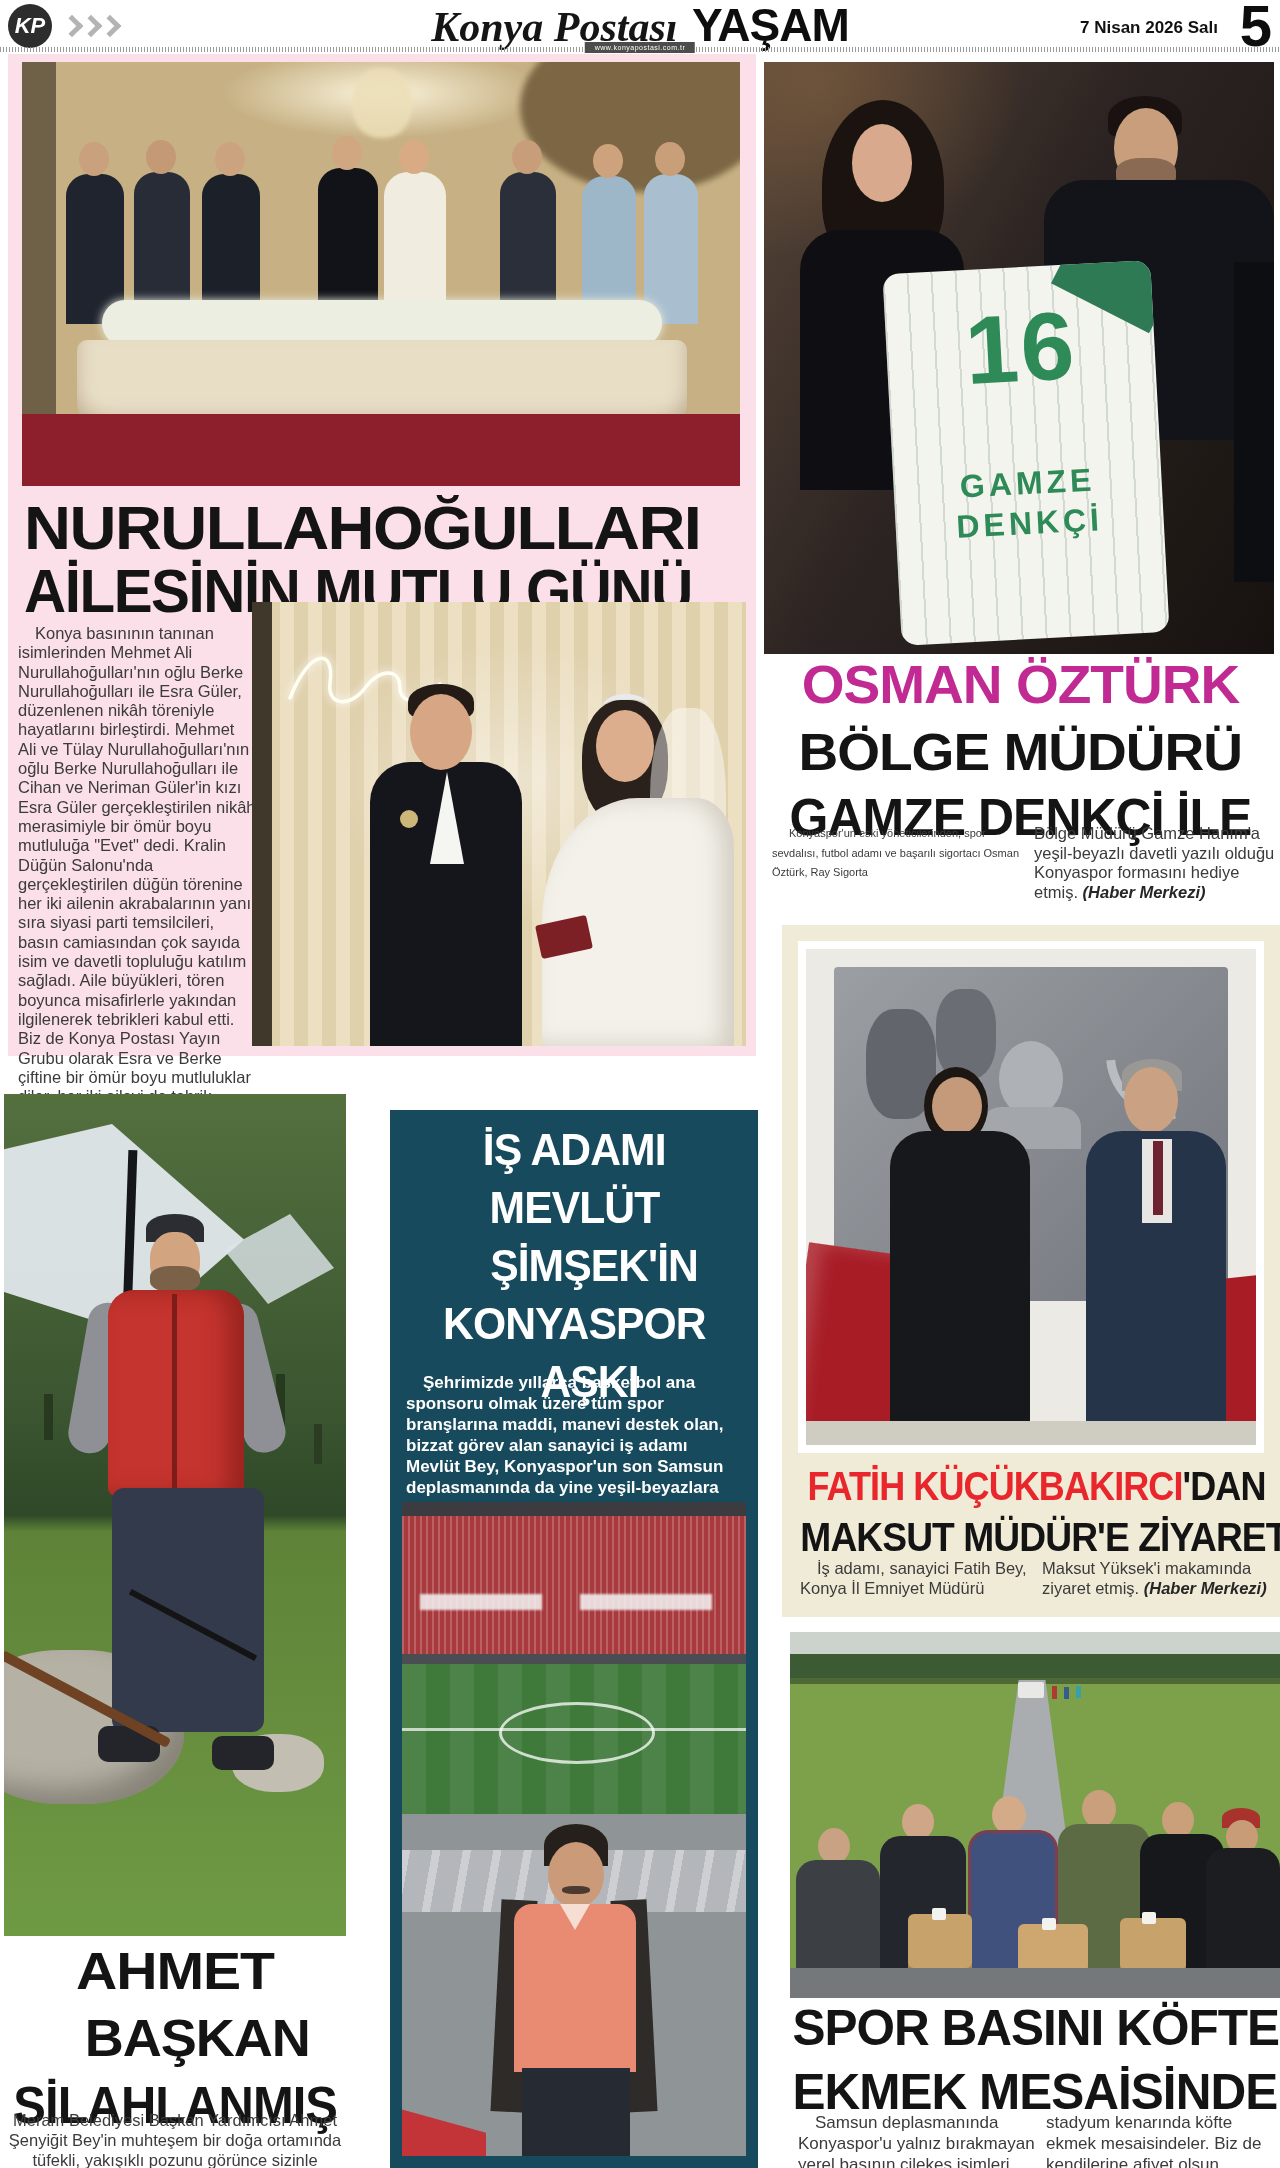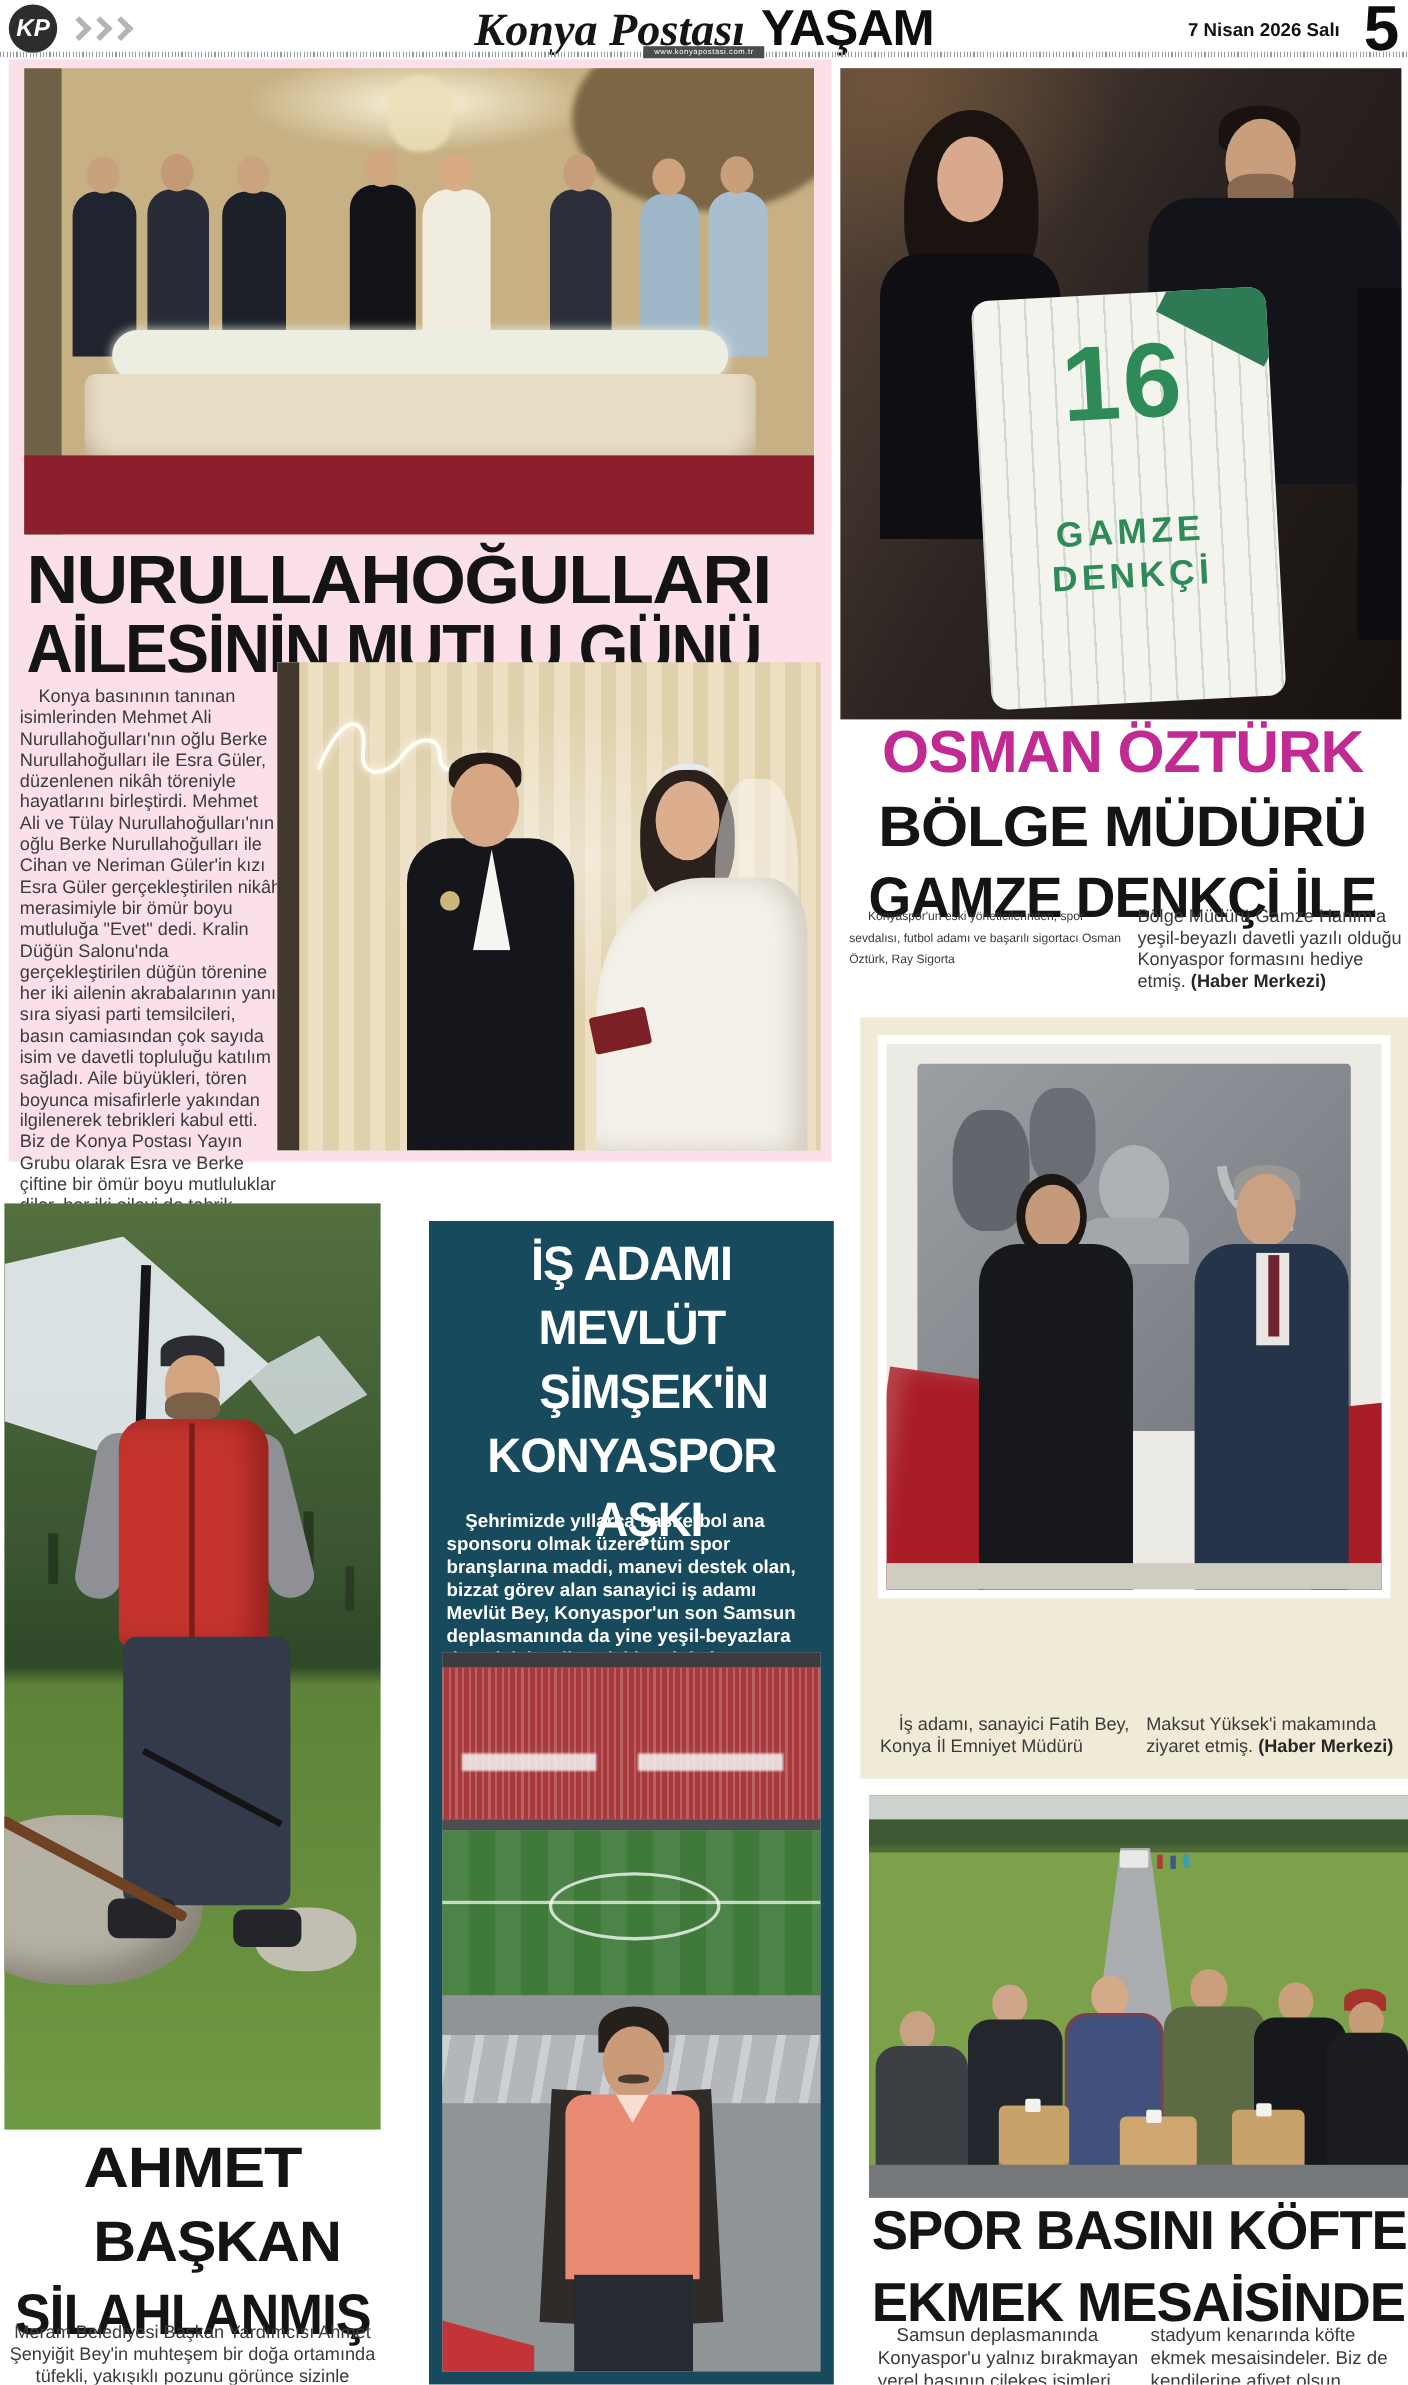--- a/index.html
+++ b/index.html
@@ -27,21 +27,21 @@
         color:#fff;font-size:7px;line-height:11px;padding:0 10px;letter-spacing:.5px;}
   
   .sq{display:block;font-weight:bold;color:#141414;letter-spacing:-1.5px;
       transform-origin:0 50%;white-space:nowrap;}
   .hlc-line{text-align:center;}
   .sqc{display:inline-block;font-weight:bold;color:#141414;letter-spacing:-1px;
       transform-origin:50% 50%;white-space:nowrap;}
   .mag{color:#c02a92;} .redt{color:#e8262b;} .whitet{color:#fff;}
   
   .body{position:absolute;margin:0;color:#3b3b3b;font-size:17px;line-height:19.5px;}
-  .body b{color:#262626;}
+  .body b{color:#262626;font-style:italic;}
   .ind{text-indent:17px;}
   .panel-pink{position:absolute;left:8px;top:54px;width:748px;height:1002px;background:#fbdfe9;}
   .panel-teal{position:absolute;left:390px;top:1110px;width:368px;height:1058px;background:#184a5d;}
   .panel-cream{position:absolute;left:782px;top:925px;width:498px;height:692px;background:#f0ebd7;}
   .jersey-num{position:absolute;left:0;right:0;top:26px;text-align:center;font-weight:bold;
       font-size:96px;color:#2e8a57;letter-spacing:2px;}
   .jersey-name{position:absolute;left:0;right:0;text-align:center;font-weight:bold;
       font-size:32px;color:#2e8a57;letter-spacing:4px;}
 </style>
 </head>
@@ -180,20 +180,30 @@
       <i class="s" style="left:126px;top:128px;width:50px;height:58px;background:#c59a7a;border-radius:50%;"></i>
       <i class="s" style="left:84px;top:182px;width:140px;height:316px;background:#17181b;border-radius:36px 36px 0 0;"></i>
       <i class="s" style="left:316px;top:110px;width:60px;height:32px;background:#9a9894;border-radius:50% 50% 0 0;"></i>
       <i class="s" style="left:318px;top:118px;width:54px;height:66px;background:#cba183;border-radius:50%;"></i>
       <i class="s" style="left:280px;top:182px;width:140px;height:316px;background:#253449;border-radius:36px 36px 0 0;"></i>
       <i class="s" style="left:336px;top:190px;width:30px;height:84px;background:#e8e6e2;"></i>
       <i class="s" style="left:347px;top:192px;width:10px;height:74px;background:#6e2430;"></i>
       <i class="s" style="left:0;bottom:0;width:466px;height:24px;background:#cfccc2;"></i>
     </div>
 
+    <div class="s" style="left:0;top:540px;width:498px;">
+      <div class="hlc-line" style="line-height:43px;">
+        <span class="sqc" style="font-size:40px;transform:scaleX(0.9);">
+          <b class="redt">FATİH KÜÇÜKBAKIRCI</b><b>'DAN</b>
+        </span>
+      </div>
+      <div class="hlc-line" style="line-height:43px;">
+        <span class="sqc" style="font-size:40px;transform:scaleX(0.93);">MAKSUT MÜDÜR'E ZİYARET</span>
+      </div>
+    </div>
 
     <p class="body ind" style="left:18px;top:634px;width:238px;font-size:16.5px;">
       <span>İş adamı, sanayici Fatih Bey, Konya İl Emniyet Müdürü</span>
     </p>
     <p class="body" style="left:260px;top:634px;width:230px;font-size:16.5px;">
       <span>Maksut Yüksek'i makamında ziyaret etmiş. </span><b>(Haber Merkezi)</b>
     </p>
   </section>
 
   <section>

